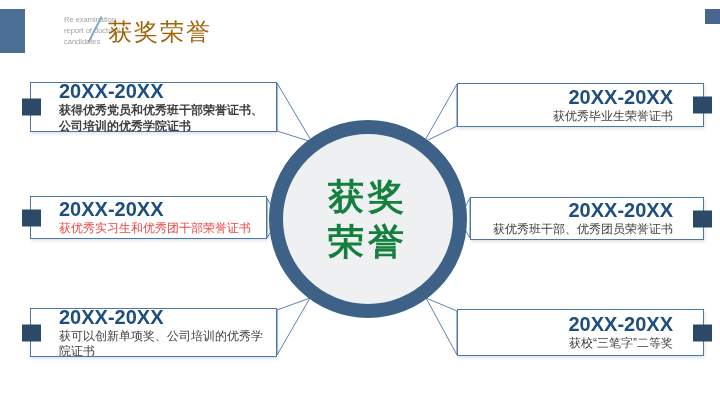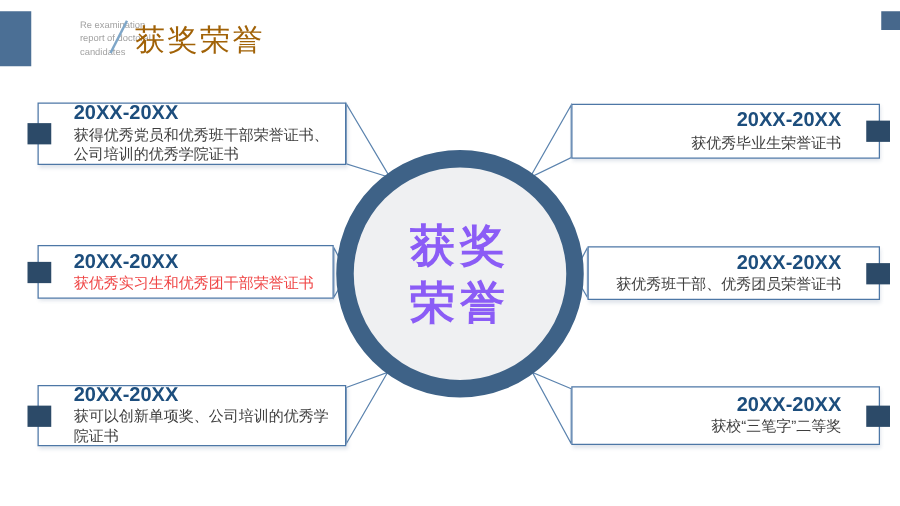--- a/index.html
+++ b/index.html
@@ -22,34 +22,34 @@
   
   .connectors{position:absolute;left:0;top:0;z-index:1;}
   .connectors polygon{fill:#ffffff;stroke:#5b83ae;stroke-width:1;}
 
   
   .center-circle{
     position:absolute;left:269px;top:120px;width:170px;height:170px;z-index:3;
     border:14px solid #3e6287;border-radius:50%;background:#eff0f2;
     display:flex;flex-direction:column;align-items:center;justify-content:center;
   }
-  .center-circle .line{font-size:36px;font-weight:bold;color:#8b5cf6;
+  .center-circle .line{font-size:36px;font-weight:bold;color:#15803d;
     letter-spacing:4px;line-height:1.26;}
 
   
   .info-box{position:absolute;z-index:2;background:#ffffff;border:1px solid #4d77a6;
     box-sizing:border-box;display:flex;flex-direction:column;justify-content:center;
     box-shadow:1px 2px 3px rgba(70,100,140,0.18);}
   .info-box.left{padding:3px 6px 3px 28px;align-items:flex-start;text-align:left;}
   .info-box.right{padding:3px 30px 3px 6px;align-items:flex-end;text-align:right;}
   .marker{position:absolute;width:19px;height:17px;background:#2c4a68;top:50%;
     transform:translateY(-50%);}
   .info-box.left .marker{left:-9px;}
   .info-box.right .marker{right:-9px;}
-  .years{font-size:16px;font-weight:bold;color:#1d4e7d;line-height:1.1;margin-bottom:1px;}
+  .years{font-size:20px;font-weight:bold;color:#1d4e7d;line-height:1.1;margin-bottom:1px;}
   .desc{font-size:12px;color:#3e3e3e;line-height:1.28;}
 </style>
 </head>
 <body>
 
 <div class="slide">
 
   <div class="accent-bar"></div>
   <div class="corner-square"></div>
   <div class="subtitle">
@@ -70,21 +70,21 @@
   </svg>
 
   <div class="center-circle">
     <div class="line">获奖</div>
     <div class="line">荣誉</div>
   </div>
 
   <div class="info-box left" style="left:30px;top:82px;width:247px;height:50px;">
     <span class="marker"></span>
     <div class="years">20XX-20XX</div>
-    <div class="desc" style="color: rgb(62, 62, 62);">获得优秀党员和优秀班干部荣誉证书、公司培训的优秀学院证书</div>
+    <div class="desc" style="color: rgb(62, 62, 62); font-weight: bold;">获得优秀党员和优秀班干部荣誉证书、公司培训的优秀学院证书</div>
   </div>
 
   <div class="info-box left" style="left:30px;top:196px;width:237px;height:43px;">
     <span class="marker"></span>
     <div class="years">20XX-20XX</div>
     <div class="desc" style="color: #ef4444;">获优秀实习生和优秀团干部荣誉证书</div>
   </div>
 
   <div class="info-box left" style="left:30px;top:308px;width:247px;height:49px;">
     <span class="marker"></span>

